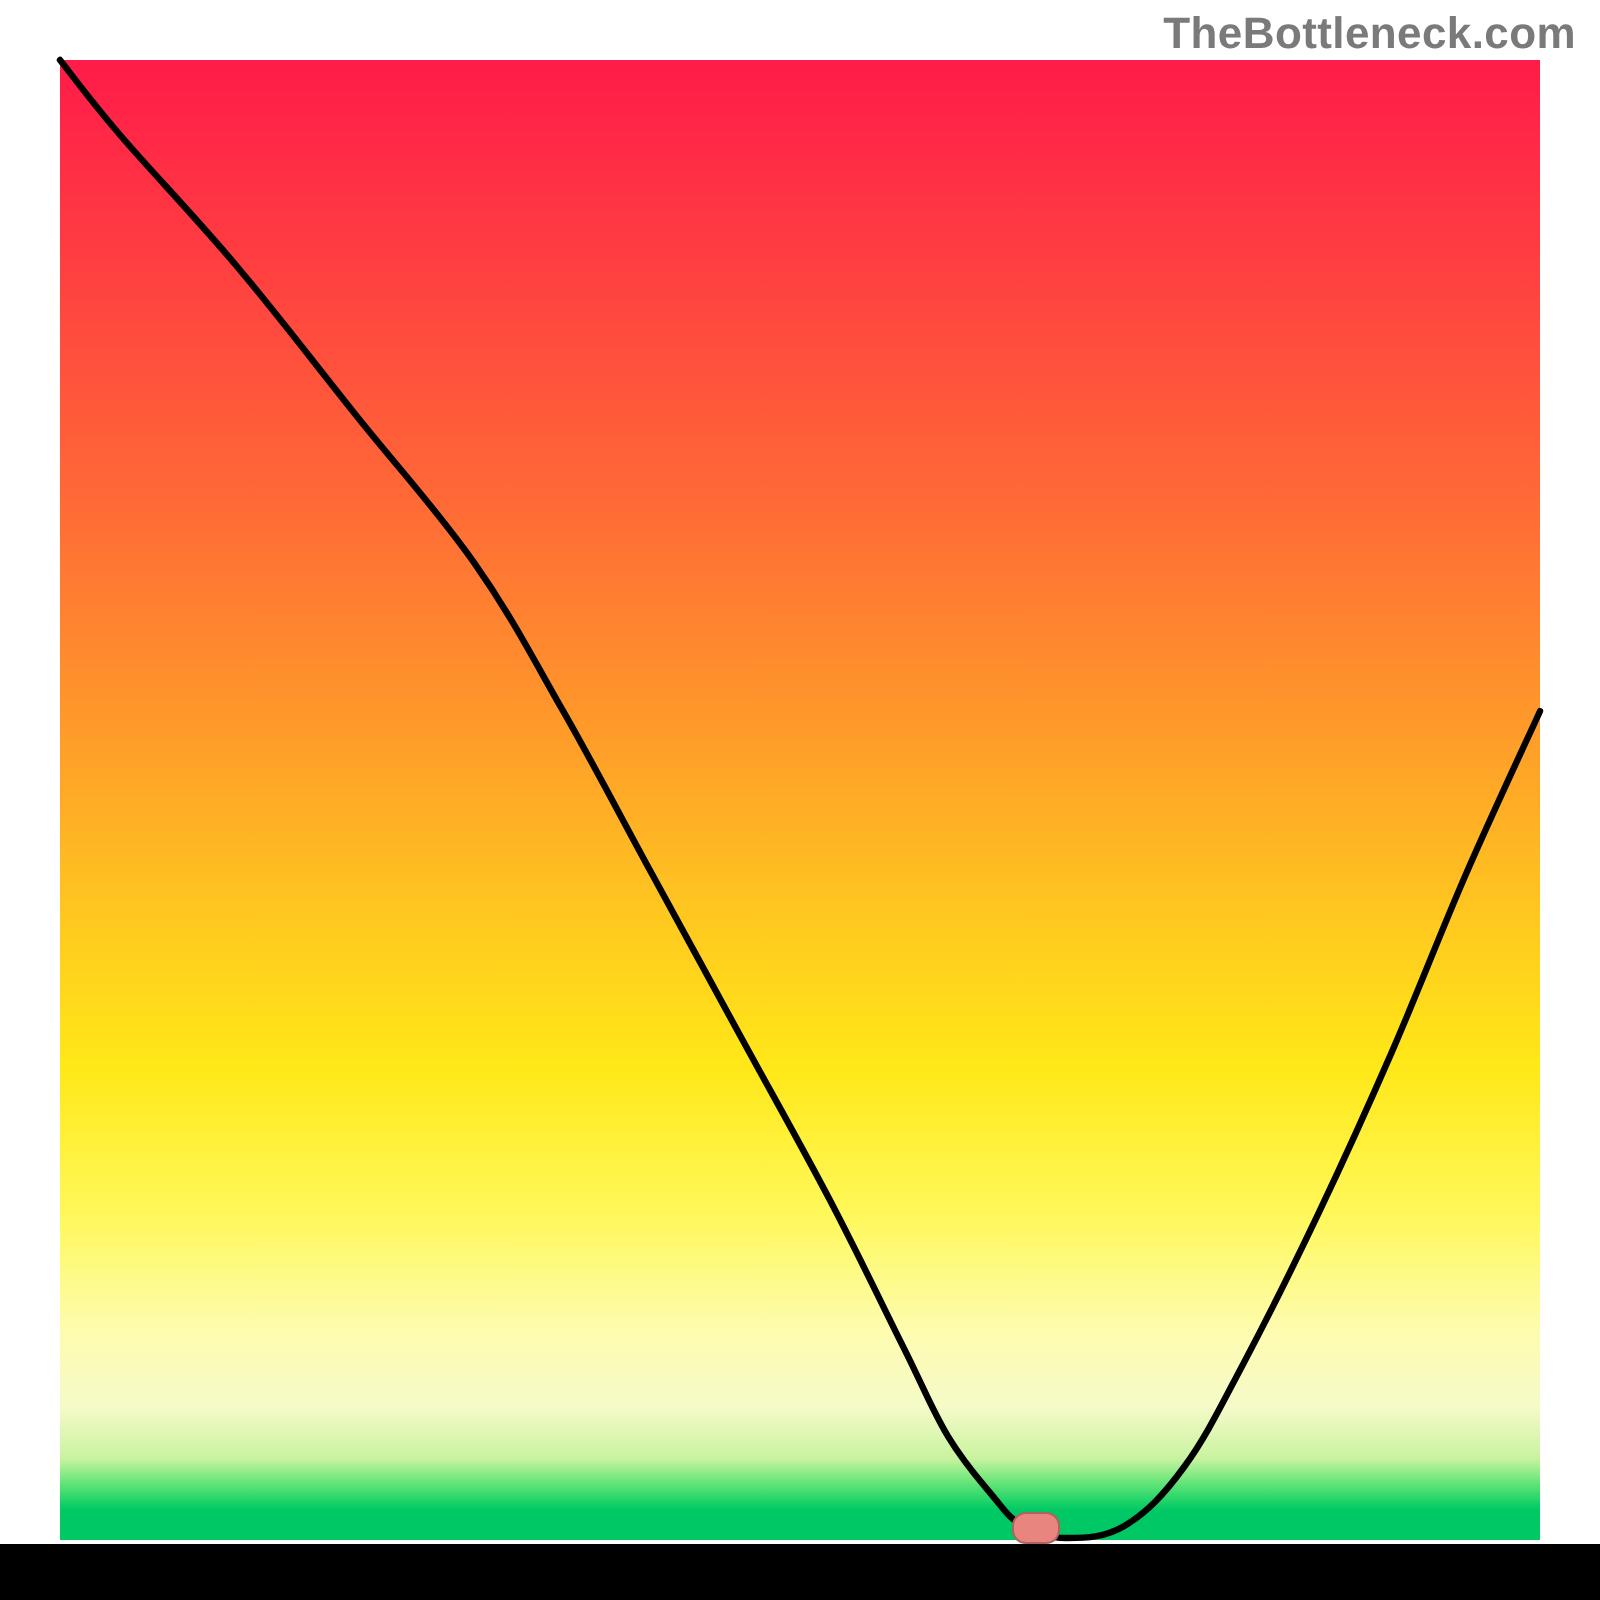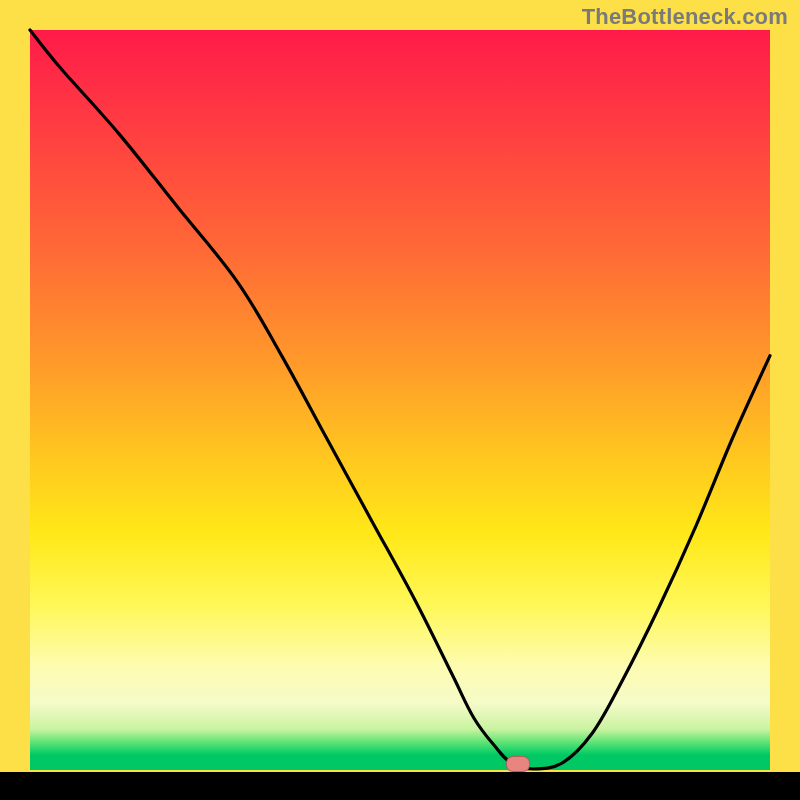--- a/index.html
+++ b/index.html
@@ -8,21 +8,21 @@
     width: 800px;
     height: 800px;
     background: #000;
     overflow: hidden;
     font-family: Arial, Helvetica, sans-serif;
   }
   .frame {
     position: relative;
     width: 800px;
     height: 772px;
-    background: #fde047;
+    background: #ffffff;
   }
   .attribution {
     position: absolute;
     top: 4px;
     right: 12px;
     color: #7a7a7a;
     font-size: 22px;
     font-weight: 600;
     letter-spacing: 0.2px;
     z-index: 20;

